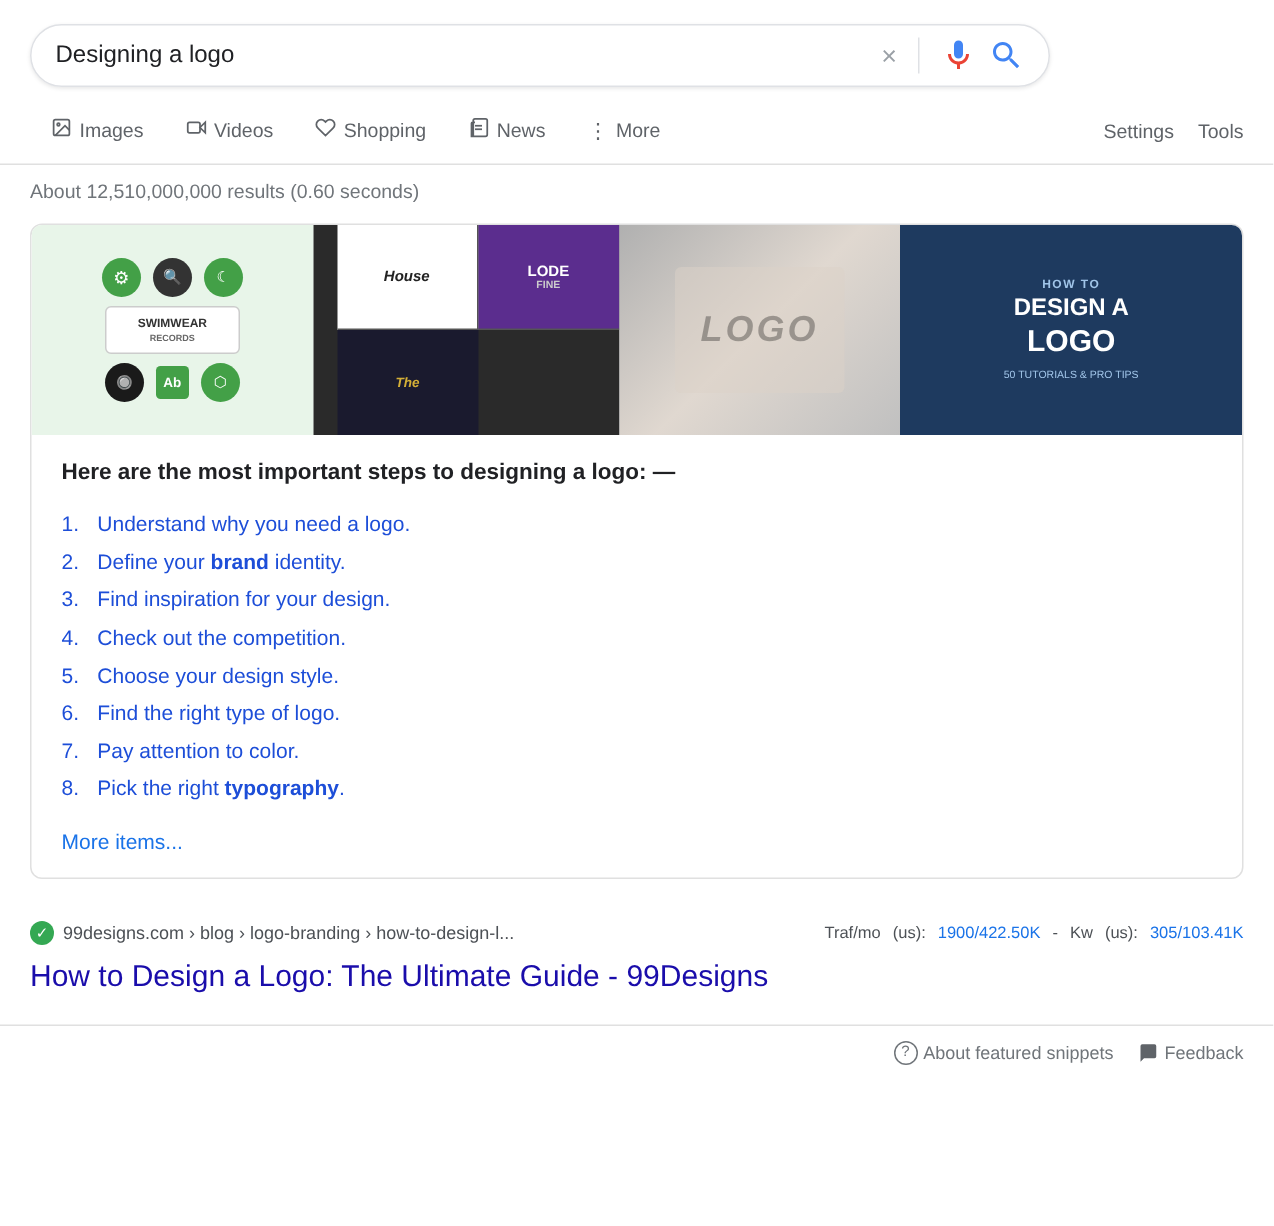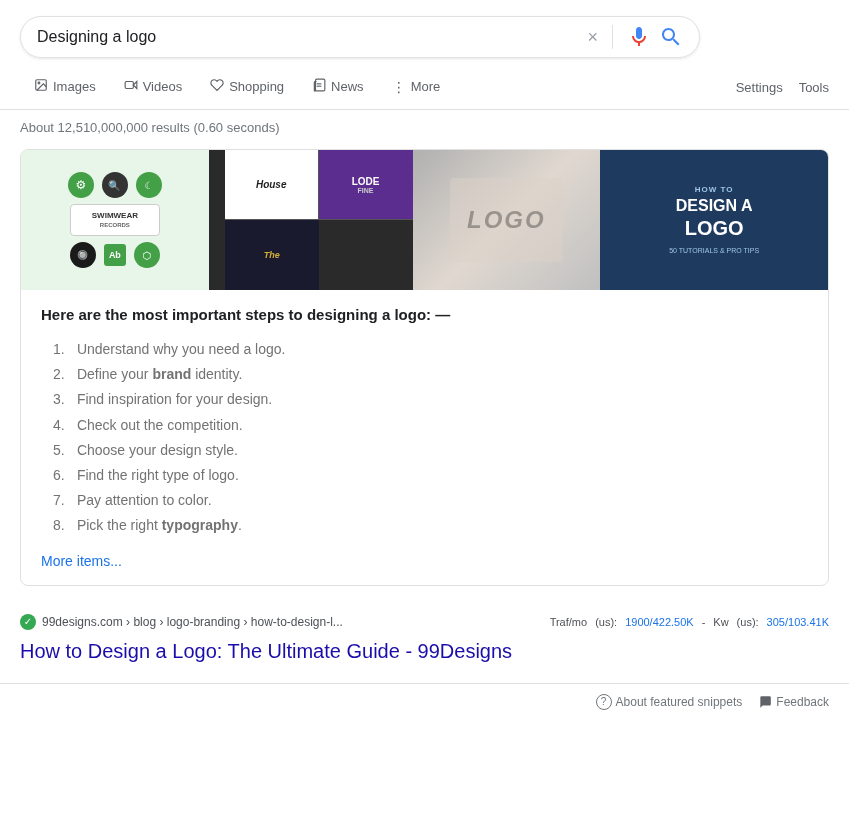--- a/index.html
+++ b/index.html
@@ -177,22 +177,21 @@
       font-weight: bold;
       margin-bottom: 14px;
     }
     .snippet-list {
       list-style: none;
       padding: 0;
     }
     .snippet-list li {
       font-size: 14px;
       line-height: 1.8;
-      color: #737373;
-      margin-left: 12px;
+      color: #1d4ed8;
     }
     .snippet-list li .num {
       display: inline-block;
       width: 20px;
     }
     .more-items {
       color: #1a73e8;
       font-size: 14px;
       margin-top: 14px;
       cursor: pointer;

